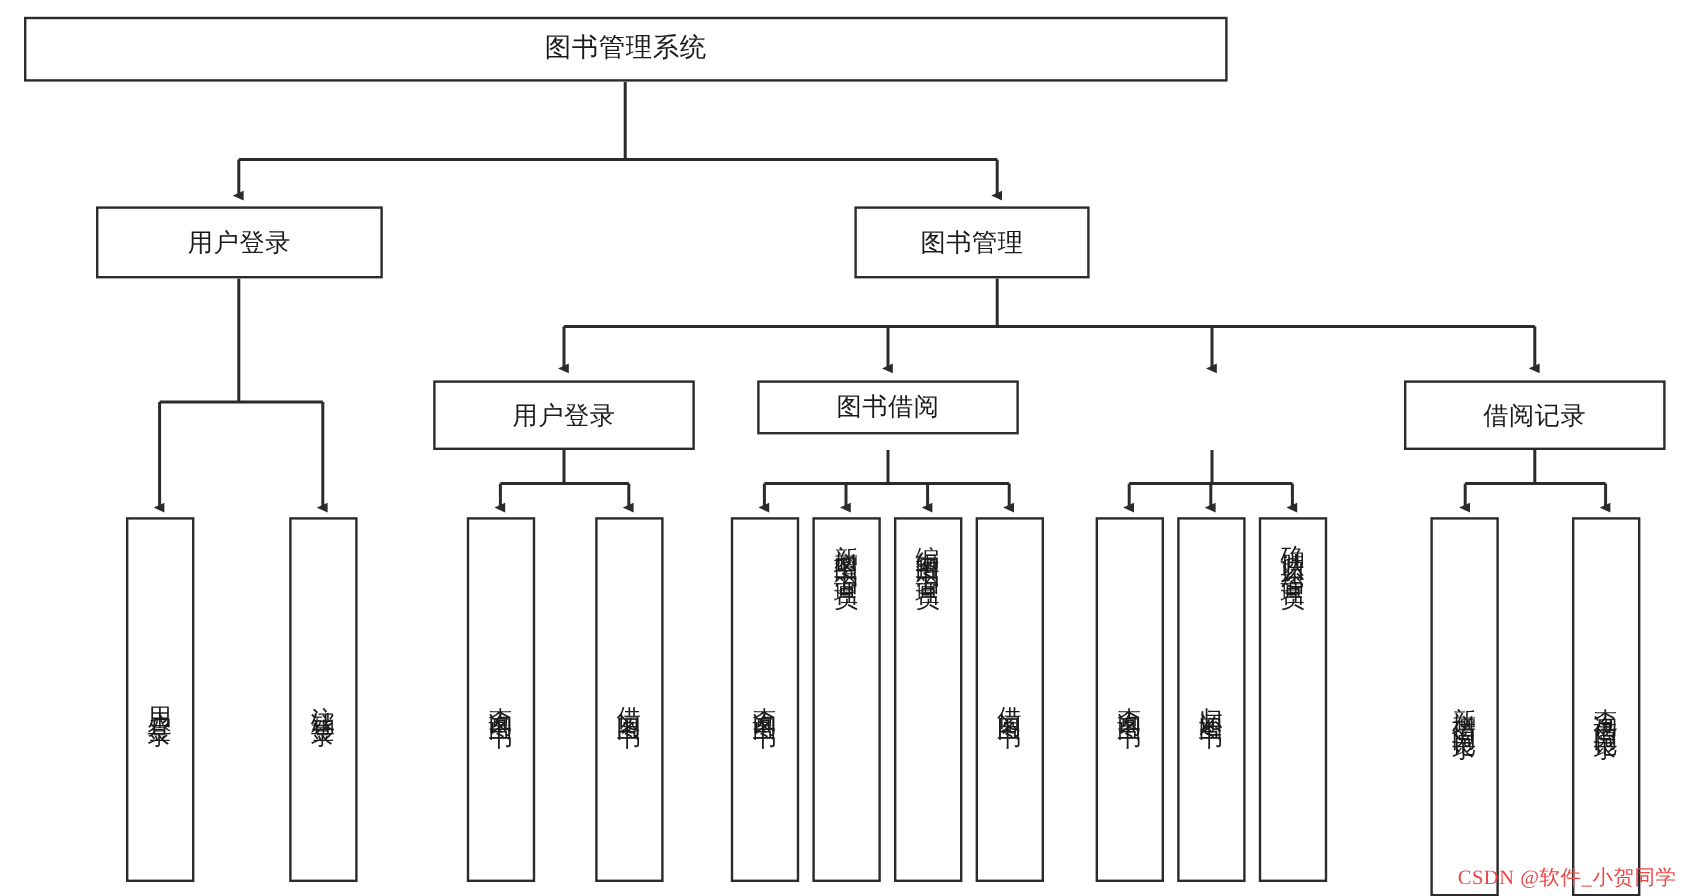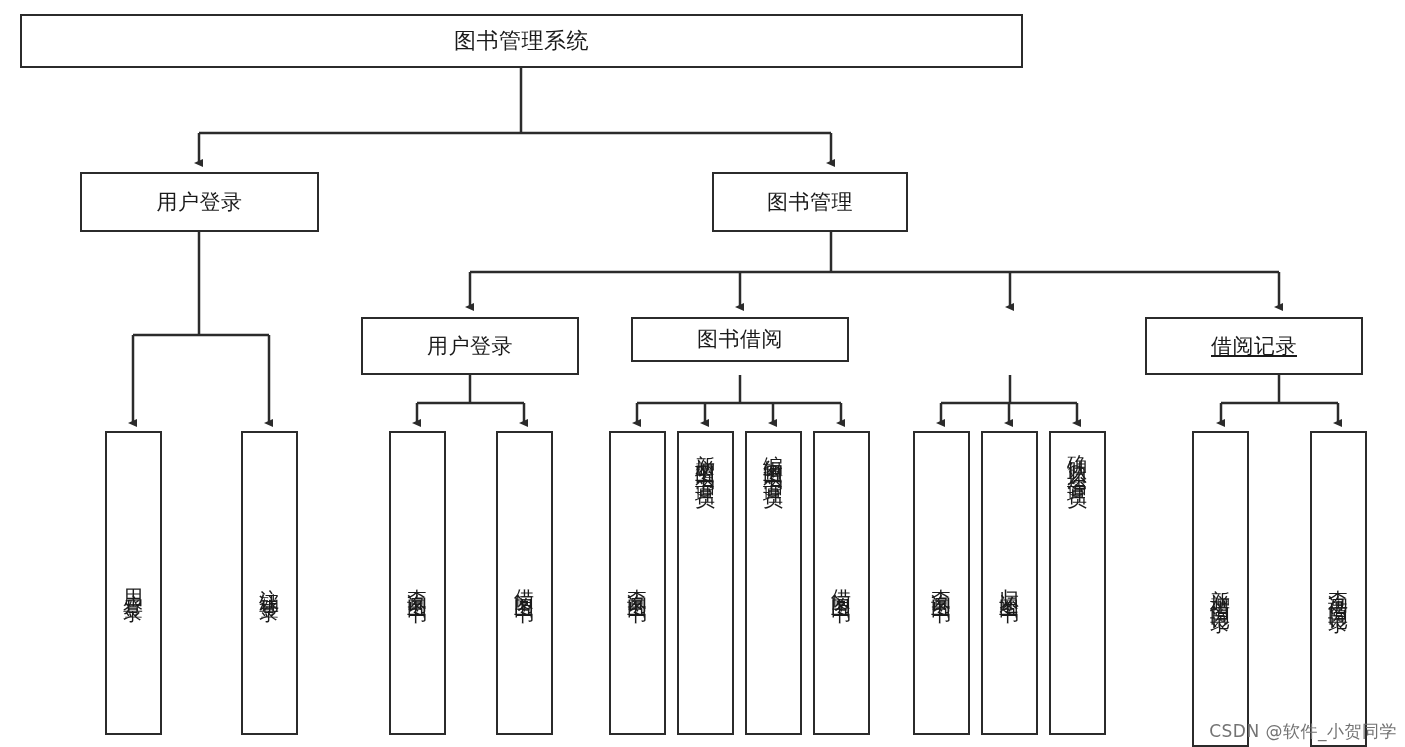--- a/index.html
+++ b/index.html
@@ -59,23 +59,24 @@
     top: 0;
     width: 1405px;
     height: 747px;
     pointer-events: none;
   }
   .watermark {
     position: absolute;
     right: 8px;
     bottom: 4px;
     font-size: 17px;
-    color: #737373;
+    color: #ef4444;
     white-space: nowrap;
     letter-spacing: 0.5px;
+    font-family: Liberation Serif, serif;
   }
 </style>
 </head>
 <body>
 
 <div id="canvas">
 
   <svg class="edges" viewBox="0 0 1405 747">
     <defs>
       <marker id="arrow" markerWidth="10" markerHeight="10" refX="5" refY="5" orient="auto" markerUnits="userSpaceOnUse">
@@ -136,21 +137,21 @@
   <div class="node" style="left:712px; top:172px; width:196px; height:60px;">
     <span class="label">图书管理</span>
   </div>
 
   <div class="node" style="left:361px; top:317px; width:218px; height:58px;">
     <span class="label">用户登录</span>
   </div>
   <div class="node" style="left:631px; top:317px; width:218px; height:45px;">
     <span class="label">图书借阅</span>
   </div>
-  <div class="node" style="left:1145px; top:317px; width:218px; height:58px;text-decoration:underline;">
+  <div class="node" style="left:1170px; top:317px; width:218px; height:58px;">
     <span class="label">借阅记录</span>
   </div>
 
   <div class="node leaf center-text" style="left:105px; top:431px; width:57px; height:304px;">
     <span class="label">用户登录</span>
   </div>
   <div class="node leaf center-text" style="left:241px; top:431px; width:57px; height:304px;">
     <span class="label">注销登录</span>
   </div>
 

